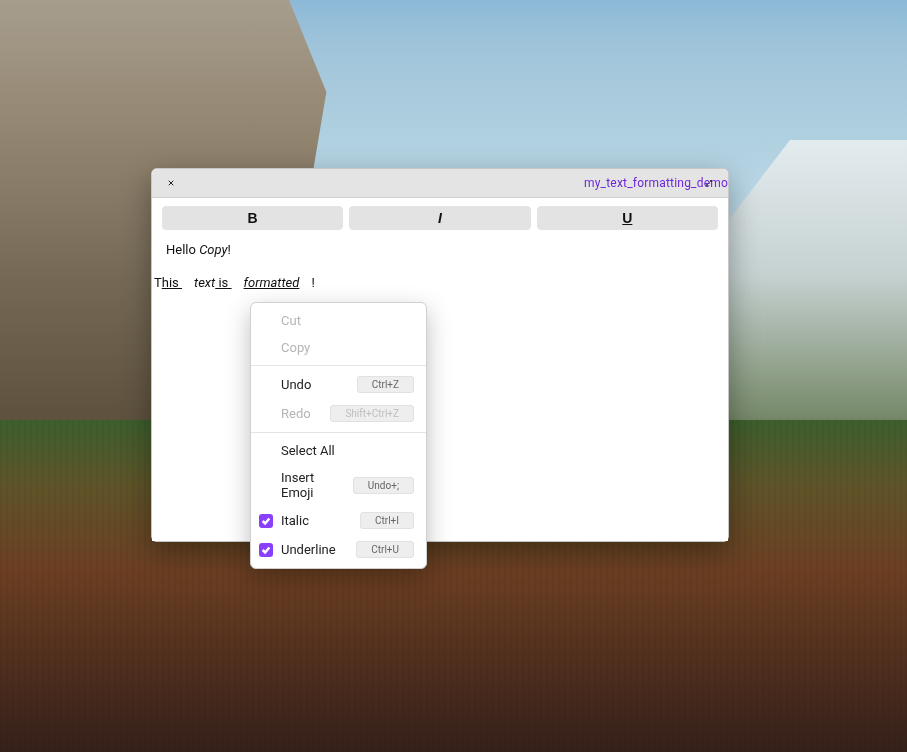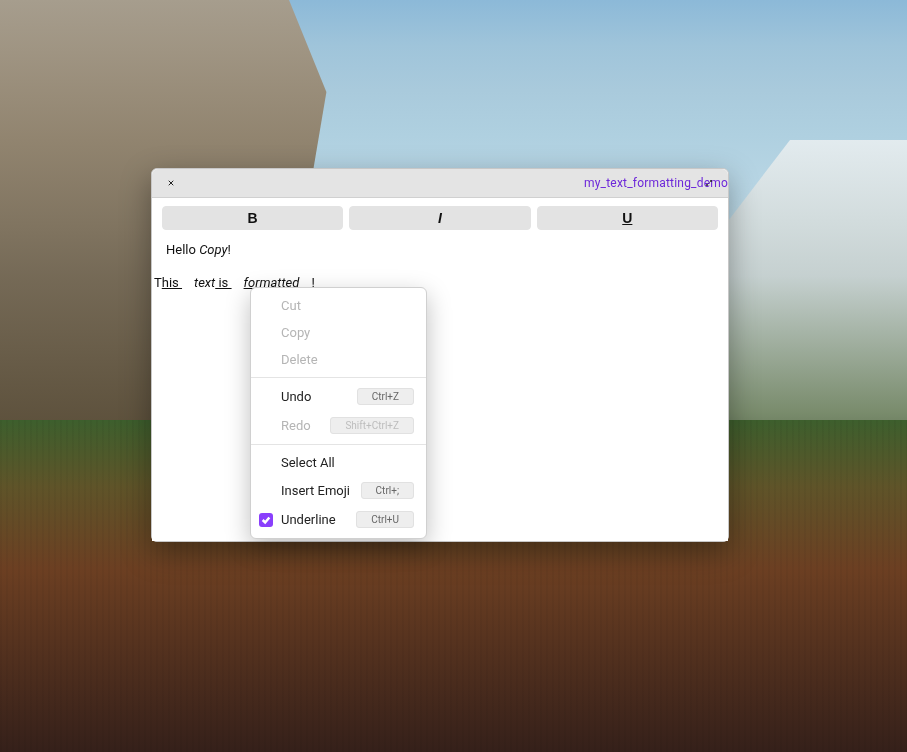--- a/index.html
+++ b/index.html
@@ -116,21 +116,21 @@
     background: #fff;
     outline: none;
     font-size: 13px;
     color: #111;
   }
   .editor p { margin: 0 0 18px 0; }
 
   
   .context-menu {
     position: absolute;
-    left: 250px; top: 287px;
+    left: 250px; top: 302px;
     width: 175px;
     background: #fff;
     border: 1px solid #d0d0d0;
     border-radius: 6px;
     box-shadow: 0 8px 24px rgba(0,0,0,0.25);
     padding: 4px 0;
     font-size: 13px;
     color: #222;
   }
   .menu-item {
@@ -217,43 +217,49 @@
     </div>
   </div>
 
   <div class="context-menu">
     <div class="menu-item disabled">
       <span class="mi-label">Cut</span>
     </div>
     <div class="menu-item disabled">
       <span class="mi-label">Copy</span>
     </div>
-    <div class="menu-item disabled">
-      <span class="mi-label">Delete</span>
-    </div>
 
     <div class="menu-sep"></div>
 
     <div class="menu-item">
       <span class="mi-label">Undo</span>
       <span class="mi-accel">Ctrl+Z</span>
     </div>
     <div class="menu-item disabled">
       <span class="mi-label">Redo</span>
       <span class="mi-accel">Shift+Ctrl+Z</span>
     </div>
 
     <div class="menu-sep"></div>
 
     <div class="menu-item">
       <span class="mi-label">Select All</span>
     </div>
     <div class="menu-item">
       <span class="mi-label">Insert Emoji</span>
-      <span class="mi-accel">Ctrl+;</span>
+      <span class="mi-accel">Undo+;</span>
+    </div>
+    <div class="menu-item">
+      <span class="menu-check">
+          <svg viewBox="0 0 12 12">
+            <polyline points="2,6 5,9 10,3"></polyline>
+          </svg>
+        </span>
+      <span class="mi-label">Italic</span>
+      <span class="mi-accel">Ctrl+I</span>
     </div>
     <div class="menu-item">
       <span class="menu-check">
           <svg viewBox="0 0 12 12">
             <polyline points="2,6 5,9 10,3"></polyline>
           </svg>
         </span>
       <span class="mi-label">Underline</span>
       <span class="mi-accel">Ctrl+U</span>
     </div>

